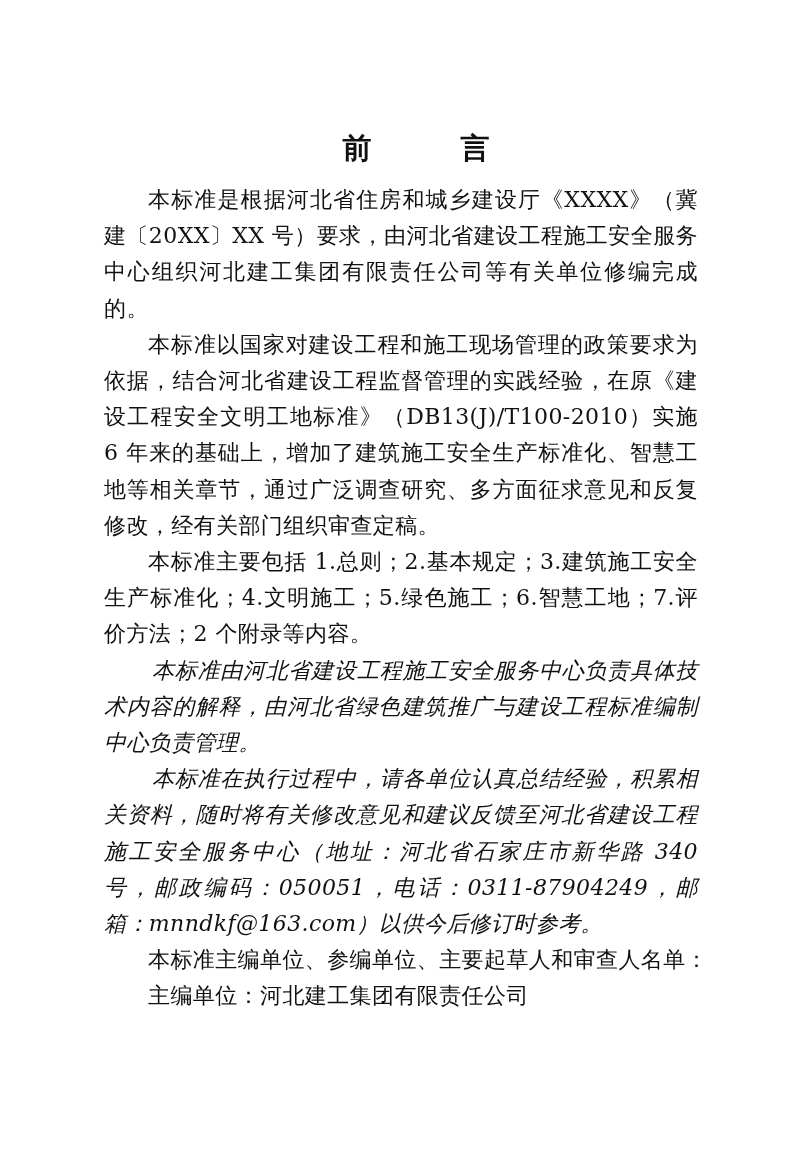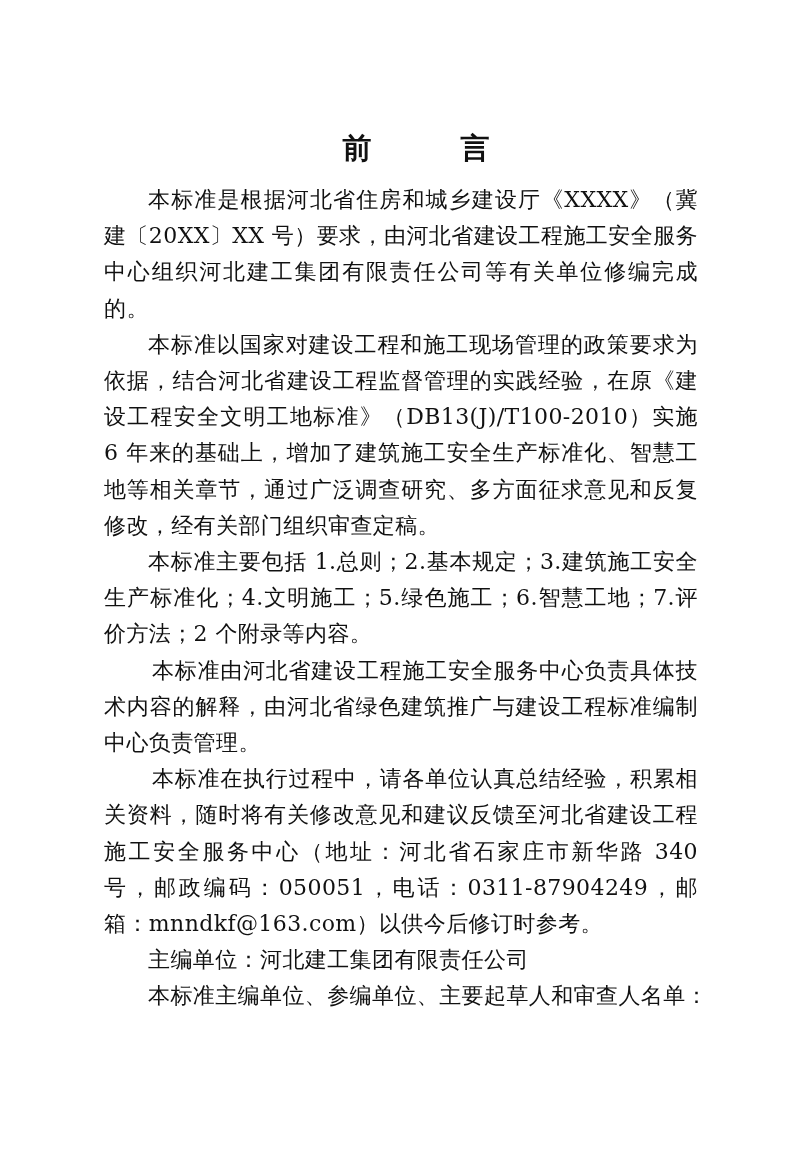--- a/index.html
+++ b/index.html
@@ -42,31 +42,31 @@
     }
     .para {
       font-size: 22px;
       line-height: 36.2px;
       text-align: justify;
       text-indent: 44px;
       margin: 0;
       letter-spacing: 0.4px;
       word-break: break-all;
     }
-    .para.extra-indent { text-indent: 48px; }
+    .para.extra-indent { text-indent: 48px; font-style: italic; }
     .para.line { white-space: nowrap; }
   </style>
 </head>
 <body>
 
 <div class="page">
   <div class="title">前　言</div>
 
   <div class="body">
     <p class="para">本标准是根据河北省住房和城乡建设厅《XXXX》（冀建〔20XX〕XX 号）要求，由河北省建设工程施工安全服务中心组织河北建工集团有限责任公司等有关单位修编完成的。</p>
     <p class="para">本标准以国家对建设工程和施工现场管理的政策要求为依据，结合河北省建设工程监督管理的实践经验，在原《建设工程安全文明工地标准》（DB13(J)/T100-2010）实施 6 年来的基础上，增加了建筑施工安全生产标准化、智慧工地等相关章节，通过广泛调查研究、多方面征求意见和反复修改，经有关部门组织审查定稿。</p>
     <p class="para">本标准主要包括 1.总则；2.基本规定；3.建筑施工安全生产标准化；4.文明施工；5.绿色施工；6.智慧工地；7.评价方法；2 个附录等内容。</p>
     <p class="para extra-indent">本标准由河北省建设工程施工安全服务中心负责具体技术内容的解释，由河北省绿色建筑推广与建设工程标准编制中心负责管理。</p>
     <p class="para extra-indent">本标准在执行过程中，请各单位认真总结经验，积累相关资料，随时将有关修改意见和建议反馈至河北省建设工程施工安全服务中心（地址：河北省石家庄市新华路 340 号，邮政编码：050051，电话：0311-87904249，邮箱：mnndkf@163.com）以供今后修订时参考。</p>
+    <p class="para line">本标准主编单位、参编单位、主要起草人和审查人名单：</p>
     <p class="para line">主编单位：河北建工集团有限责任公司</p>
-    <p class="para line">本标准主编单位、参编单位、主要起草人和审查人名单：</p>
   </div>
 </div>
 
 </body></html>

